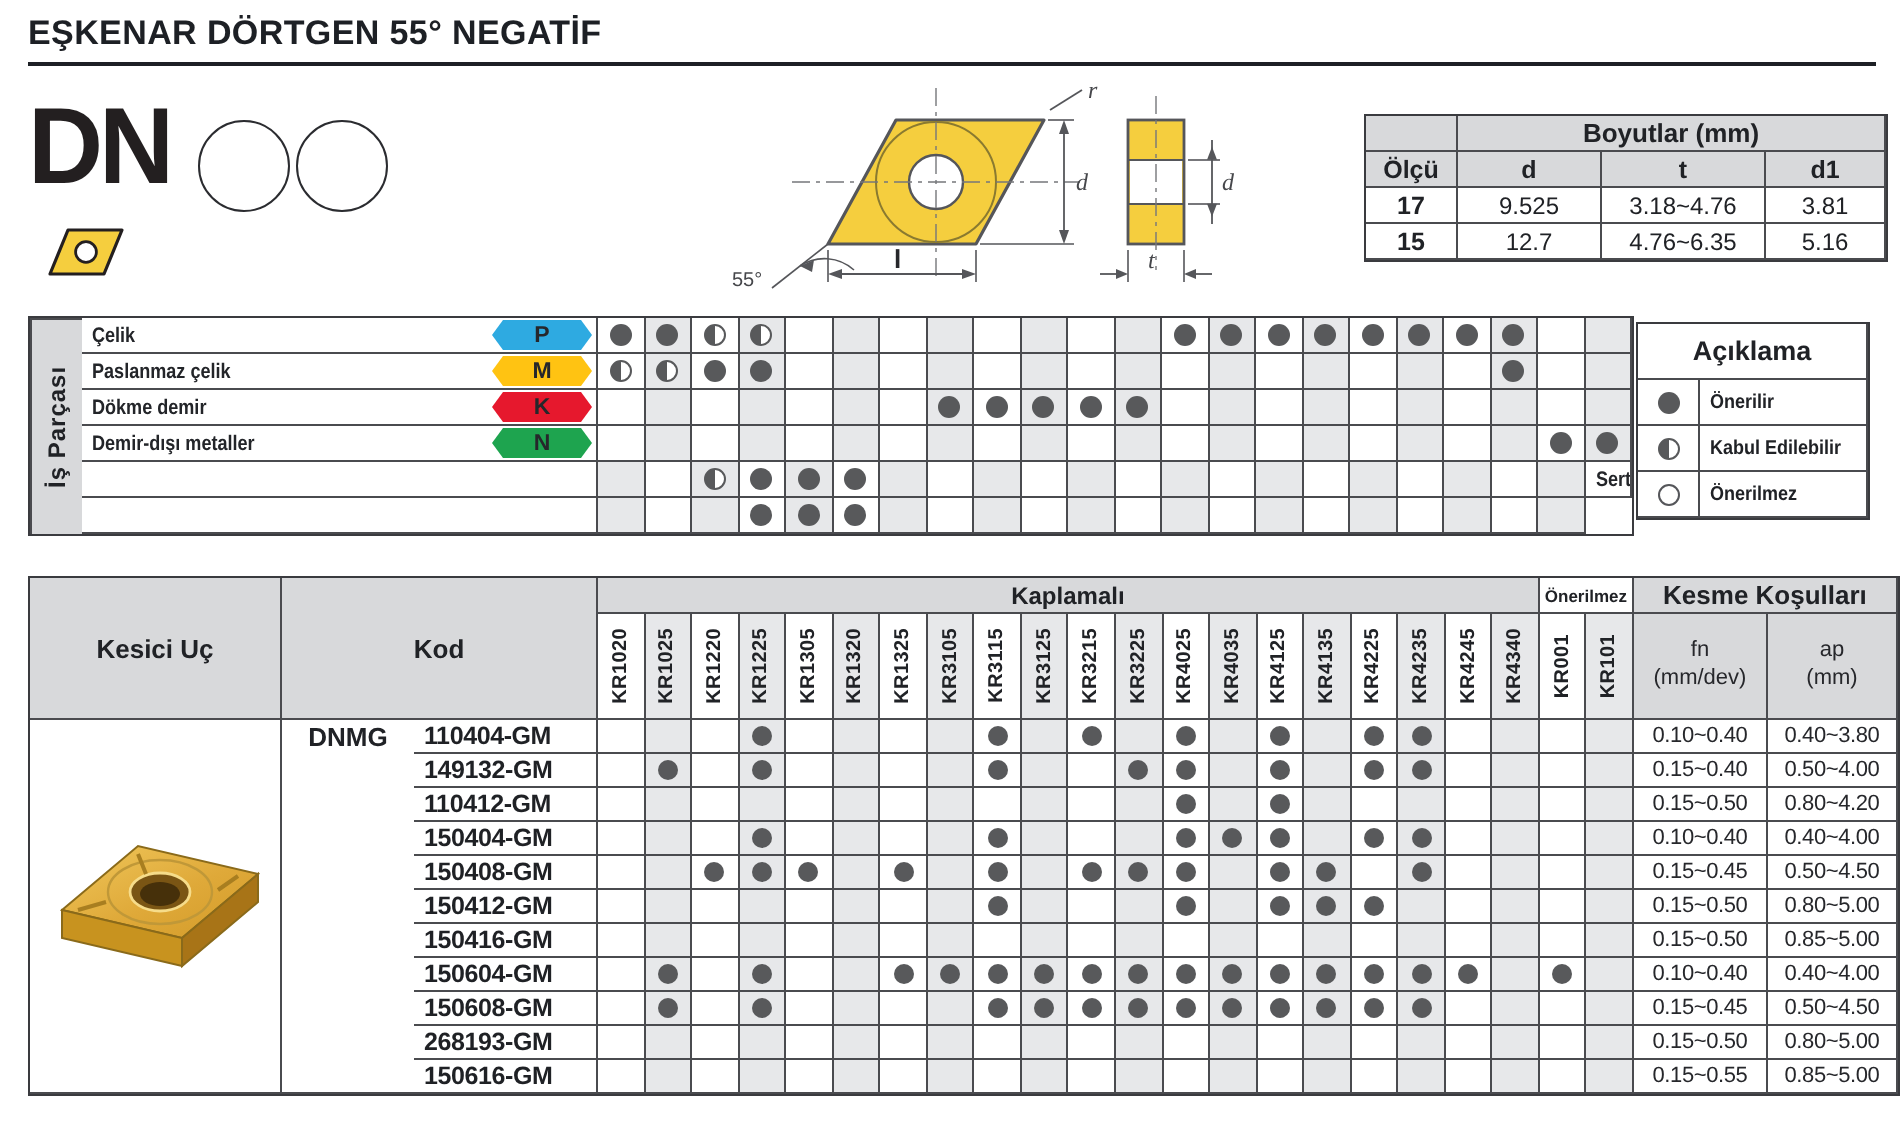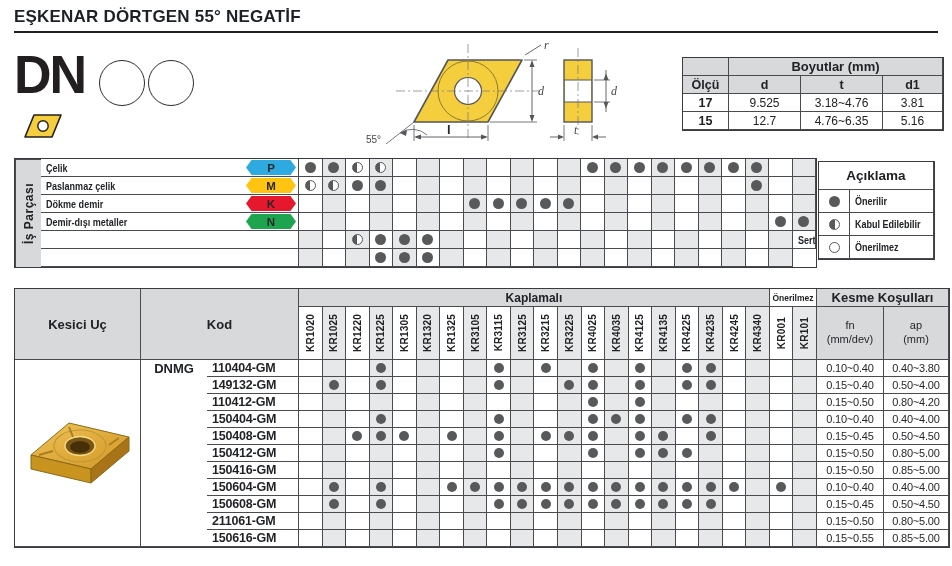--- a/index.html
+++ b/index.html
@@ -862,21 +862,21 @@
       </div>
       <div class="c shadeC" style="grid-area: 11 / 21;">
         <div class="dot sm"></div>
       </div>
       <div class="c" style="grid-area: 11 / 22;"></div>
       <div class="c shadeC" style="grid-area: 11 / 23;"></div>
       <div class="c" style="grid-area: 11 / 24;"></div>
       <div class="c shadeC" style="grid-area: 11 / 25;"></div>
       <div class="c val-cell" style="grid-area: 11 / 26;">0.15~0.45</div>
       <div class="c val-cell" style="grid-area: 11 / 27;">0.50~4.50</div>
-      <div class="c code-cell" style="grid-area: 12 / 3;">211061-GM</div>
+      <div class="c code-cell" style="grid-area: 12 / 3;">268193-GM</div>
       <div class="c" style="grid-area: 12 / 4;"></div>
       <div class="c shadeC" style="grid-area: 12 / 5;"></div>
       <div class="c" style="grid-area: 12 / 6;"></div>
       <div class="c shadeC" style="grid-area: 12 / 7;"></div>
       <div class="c" style="grid-area: 12 / 8;"></div>
       <div class="c shadeC" style="grid-area: 12 / 9;"></div>
       <div class="c" style="grid-area: 12 / 10;"></div>
       <div class="c shadeC" style="grid-area: 12 / 11;"></div>
       <div class="c" style="grid-area: 12 / 12;"></div>
       <div class="c shadeC" style="grid-area: 12 / 13;"></div>

